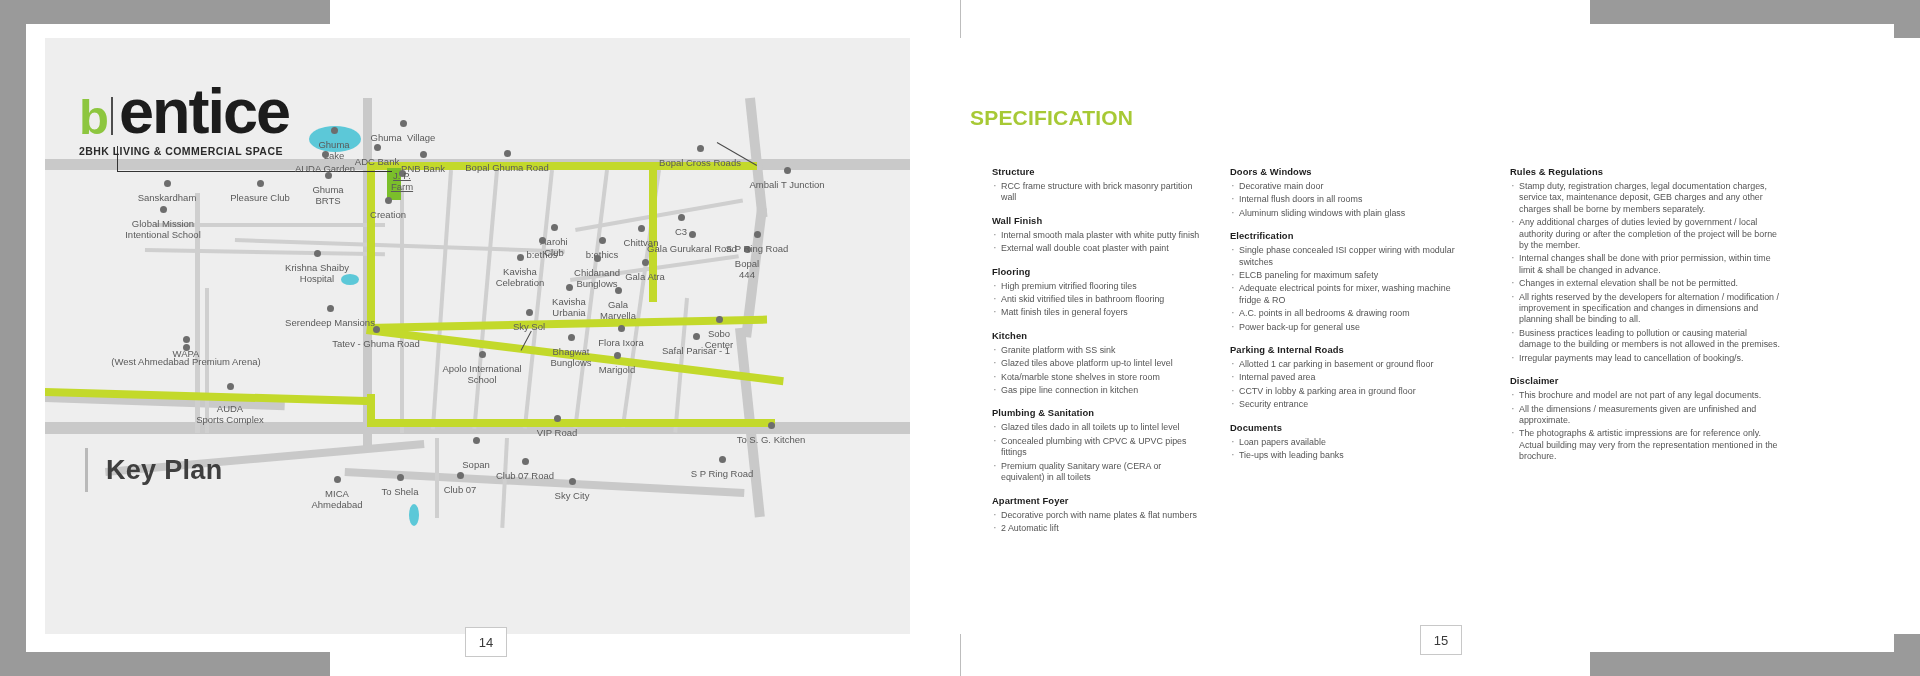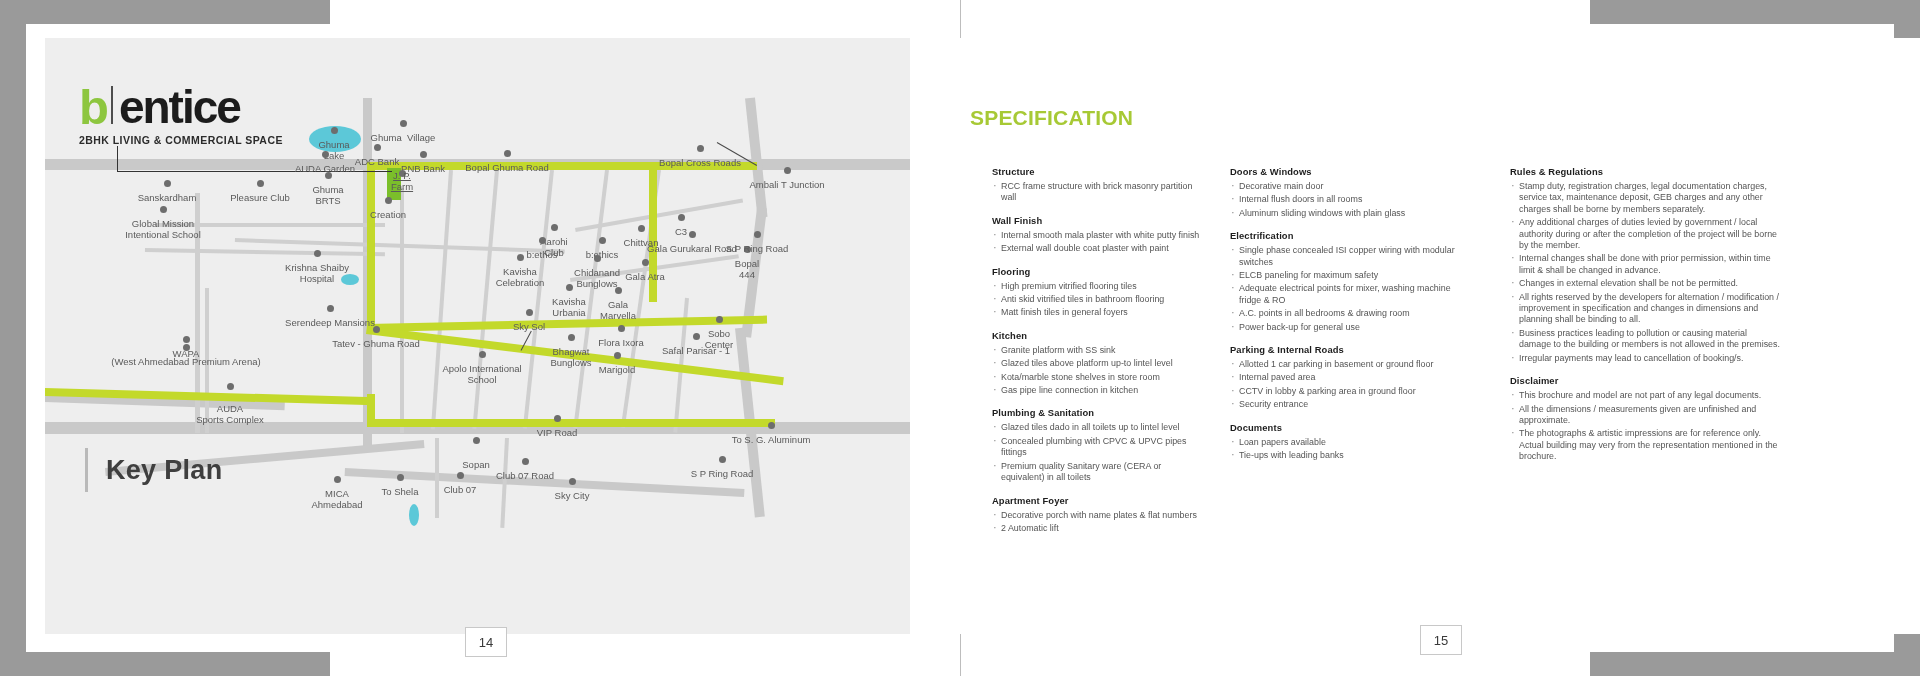--- a/index.html
+++ b/index.html
@@ -35,21 +35,21 @@
   .lbl.c{text-align:center;transform:translateX(-50%);}
 
   .sitebox{position:absolute;background:#7bbf2a;}
   .leader{position:absolute;background:#4a4a4a;height:1px;transform-origin:0 50%;}
 
   
   .logo{position:absolute;left:80px;top:86px;}
   .logo .row{display:flex;align-items:flex-end;}
   .logo .b{font-size:49px;font-weight:700;color:#8dc63f;line-height:.82;letter-spacing:-1px;}
   .logo .bar{width:2px;height:38px;background:#4d4d4d;margin:0 6px 3px 3px;}
-  .logo .w{font-size:46px;font-weight:700;color:#1c1c1c;line-height:.82;letter-spacing:-2px;}
+  .logo .w{font-size:63px;font-weight:700;color:#1c1c1c;line-height:.82;letter-spacing:-2px;}
   .logo .sub{margin-top:7px;font-size:10.5px;font-weight:700;color:#2b2b2b;letter-spacing:.45px;}
 
   .keyplan{position:absolute;left:85px;top:448px;display:flex;align-items:center;}
   .keyplan .vb{width:3px;height:44px;background:#b9b9b9;margin-right:18px;}
   .keyplan .t{font-size:27px;font-weight:700;color:#3f3f3f;letter-spacing:.3px;}
 
   
   .wm{position:absolute;left:215px;top:320px;font-size:62px;font-weight:700;letter-spacing:1px;
       font-family:"Liberation Sans",sans-serif;opacity:.30;white-space:nowrap;}
   .wm span:nth-child(1){color:#e2574c;}
@@ -230,21 +230,21 @@
         <div class="lbl c" style="left: 526px; top: 308px;">Bhagwat
 Bunglows</div>
         <div class="dot" style="left: 569px; top: 314px;"></div>
         <div class="lbl c" style="left: 572px; top: 326px;">Marigold</div>
         <div class="dot" style="left: 434px; top: 313px;"></div>
         <div class="lbl c" style="left: 437px; top: 325px;">Apolo International
 School</div>
         <div class="dot" style="left: 509px; top: 377px;"></div>
         <div class="lbl c" style="left: 512px; top: 389px;">VIP Road</div>
         <div class="dot" style="left: 723px; top: 384px;"></div>
-        <div class="lbl c" style="left: 726px; top: 396px;">To S. G. Aluminum</div>
+        <div class="lbl c" style="left: 726px; top: 396px;">To S. G. Kitchen</div>
         <div class="dot" style="left: 428px; top: 399px;"></div>
         <div class="lbl c" style="left: 431px; top: 421px;">Sopan</div>
         <div class="dot" style="left: 412px; top: 434px;"></div>
         <div class="lbl c" style="left: 415px; top: 446px;">Club 07</div>
         <div class="dot" style="left: 477px; top: 420px;"></div>
         <div class="lbl c" style="left: 480px; top: 432px;">Club 07 Road</div>
         <div class="dot" style="left: 524px; top: 440px;"></div>
         <div class="lbl c" style="left: 527px; top: 452px;">Sky City</div>
         <div class="dot" style="left: 352px; top: 436px;"></div>
         <div class="lbl c" style="left: 355px; top: 448px;">To Shela</div>

